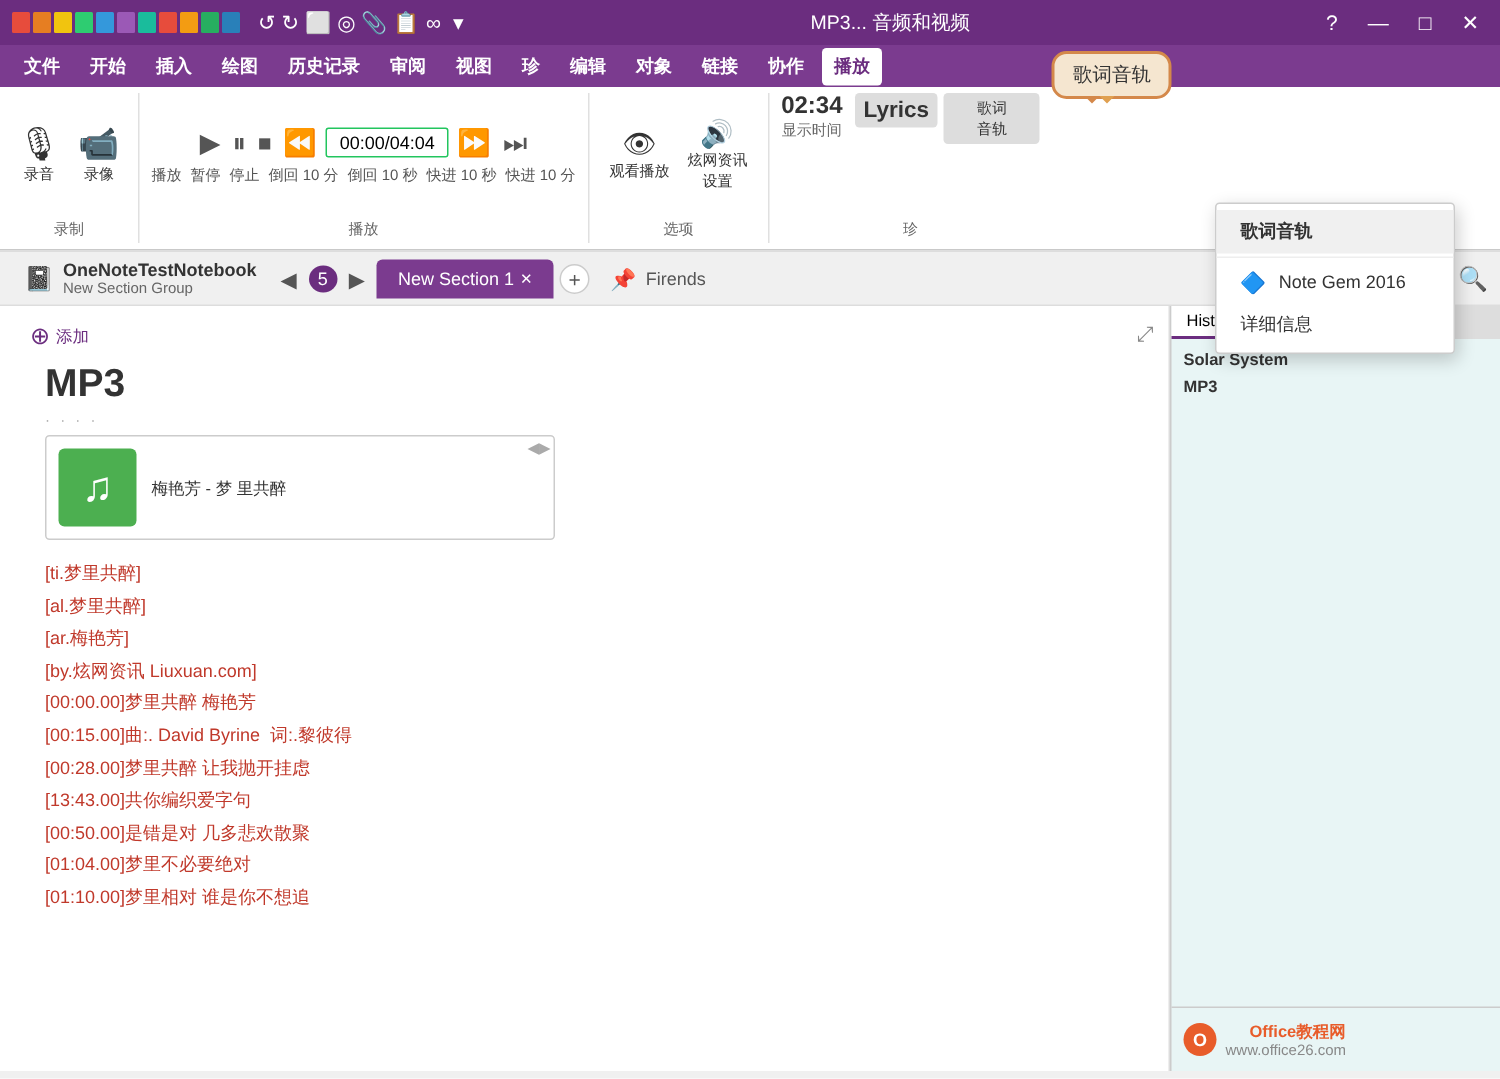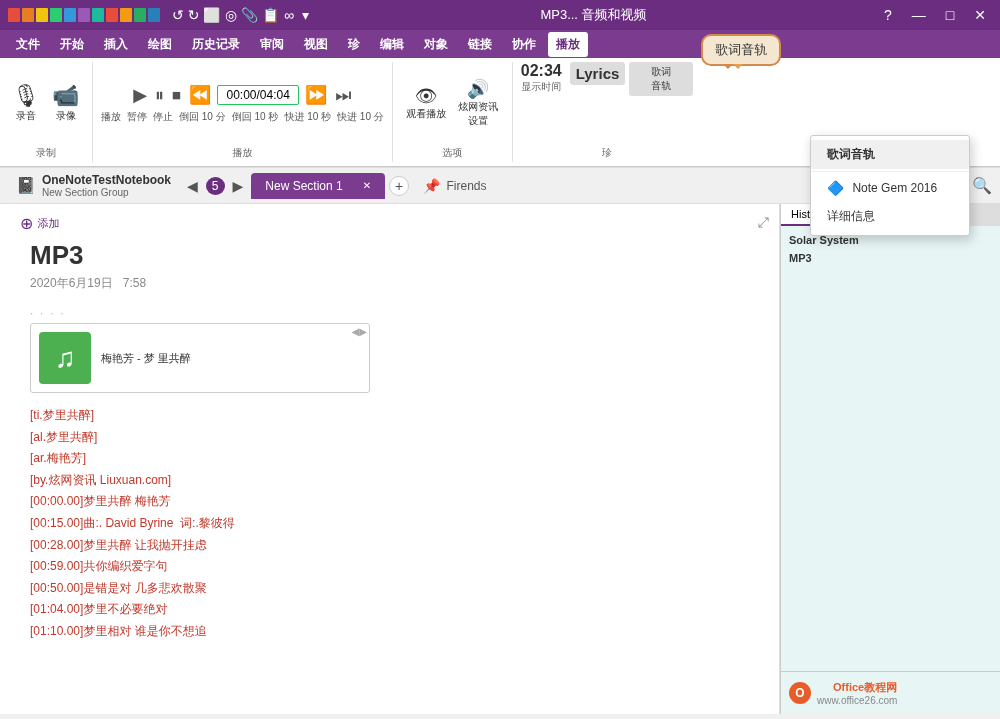--- a/index.html
+++ b/index.html
@@ -150,21 +150,21 @@
     }
     .section-tab {
       background: #7b3b8f;
       color: white;
       padding: 6px 14px;
       border-radius: 4px 4px 0 0;
       font-size: 12px;
       cursor: pointer;
       display: flex;
       align-items: center;
-      gap: 20px;
+      gap: 4px;
     }
     .add-tab-btn {
       border: 1px solid #ccc;
       background: white;
       border-radius: 50%;
       width: 20px;
       height: 20px;
       cursor: pointer;
       display: flex;
       align-items: center;
@@ -515,24 +515,20 @@
 
   <div class="page-content">
 
     <div style="position:absolute; top:10px; left:20px; display:flex; align-items:center; gap:4px; color:#6b2d7f; cursor:pointer;">
       <span style="font-size:16px;">⊕</span>
       <span style="font-size:11px;">添加</span>
     </div>
     <div class="expand-btn">⤢</div>
 
     <h1 class="page-title" style="margin-top:16px;">MP3</h1>
-    <div class="page-date">
-      <span>2020年6月19日</span>&nbsp;&nbsp;
-      <span>7:58</span>
-    </div>
 
     <div style="color:#aaa; font-size:10px; letter-spacing:2px; margin-bottom:4px;">· · · ·</div>
 
     <div class="mp3-container">
       <span class="mp3-drag-handle">◀▶</span>
       <div class="mp3-item">
         <div class="mp3-icon">
           <span>♫</span>
         </div>
         <div class="mp3-text">梅艳芳 - 梦
@@ -541,21 +537,21 @@
     </div>
 
     <div class="lyrics-text">
       <div>[ti.梦里共醉]</div>
       <div>[al.梦里共醉]</div>
       <div>[ar.梅艳芳]</div>
       <div>[by.炫网资讯 Liuxuan.com]</div>
       <div>[00:00.00]梦里共醉 梅艳芳</div>
       <div>[00:15.00]曲:. David Byrine &nbsp;词:.黎彼得</div>
       <div>[00:28.00]梦里共醉 让我抛开挂虑</div>
-      <div>[00:59.00]共你编织爱字句</div>
+      <div>[13:43.00]共你编织爱字句</div>
       <div>[00:50.00]是错是对 几多悲欢散聚</div>
       <div>[01:04.00]梦里不必要绝对</div>
       <div>[01:10.00]梦里相对 谁是你不想追</div>
     </div>
   </div>
 
   <div class="right-panel">
     <div class="right-panel-tabs">
       <div class="right-tab active">History</div>
       <div class="right-tab"></div>

